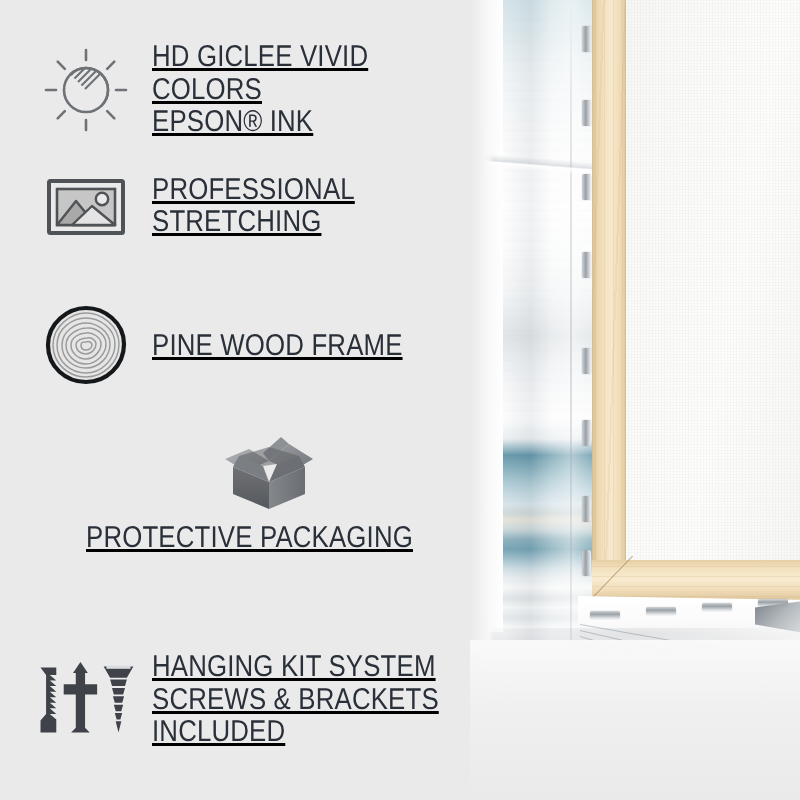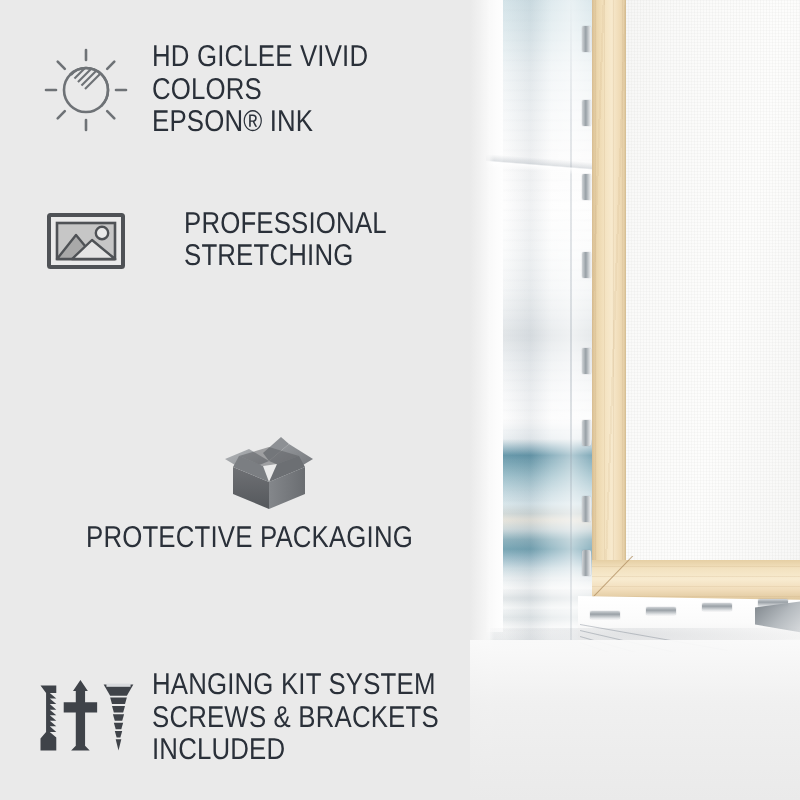--- a/index.html
+++ b/index.html
@@ -30,20 +30,21 @@
     width: 500px;
     height: 800px;
     z-index: 5;
   }
   .feature-row {
     position: absolute;
     left: 34px;
     display: flex;
     align-items: center;
     width: 470px;
+    text-decoration: underline;
   }
   .feature-icon {
     width: 104px;
     min-width: 104px;
     height: 104px;
     display: flex;
     align-items: center;
     justify-content: center;
   }
   .feature-text {
@@ -55,25 +56,25 @@
     font-weight: 400;
     letter-spacing: 0.2px;
     transform: scaleX(0.86);
     transform-origin: left center;
     white-space: pre-line;
     text-rendering: geometricPrecision;
   }
 
   
   .row-0 { top: 38px; }
-  .row-1 { top: 188px; gap: 32px; }
+  .row-1 { top: 154px; }
   .row-2 { top: 294px; }
   .row-3 { top: 418px; flex-direction: column; }
   .row-4 { top: 542px; }
-  .row-5 { top: 666px; }
+  .row-5 { top: 648px; }
 
   
   .product-photo {
     position: absolute;
     left: 470px;
     top: 0;
     width: 330px;
     height: 800px;
     z-index: 3;
     overflow: hidden;
@@ -507,20 +508,38 @@
           <rect x="11" y="23" width="74" height="52" rx="1.5" fill="#eaeaea" stroke="#4f5256" stroke-width="4"></rect>
           <rect x="19" y="31" width="58" height="36" fill="#c6c6c6" stroke="#4f5256" stroke-width="2.6"></rect>
           <circle cx="64" cy="41" r="6.2" fill="#eaeaea" stroke="#4f5256" stroke-width="2.4"></circle>
           <path d="M19 67 L 38 43 L 52 60 L 58 53 L 77 67 Z" fill="#a9a9a9" stroke="#4f5256" stroke-width="2.4" stroke-linejoin="round"></path>
           <path d="M34 67 L 54 48 L 77 67 Z" fill="#e4e4e4" stroke="#4f5256" stroke-width="2.4" stroke-linejoin="round"></path>
         </svg>
       </div>
       <div class="feature-text">PROFESSIONAL STRETCHING</div>
     </div>
 
+    <div class="feature-row row-2">
+      <div class="feature-icon">
+        <svg width="96" height="96" viewBox="0 0 96 96" aria-hidden="true">
+          <path d="M48 10 C 66 10 86 24 86 46 C 86 68 68 84 48 84
+                   C 28 84 10 69 10 47 C 10 25 30 10 48 10 Z" fill="#e6e6e6" stroke="#15181b" stroke-width="4.2" stroke-linejoin="round"></path>
+          <g fill="none" stroke="#9b9b9b" stroke-width="1.5">
+            <path d="M48 15 C 63 15 81 27 81 46 C 81 65 65 79 48 79 C 31 79 15 66 15 47 C 15 28 33 15 48 15 Z"></path>
+            <path d="M48 20 C 61 20 77 30 77 46 C 77 62 63 75 48 75 C 33 75 19 64 19 47 C 19 30 35 20 48 20 Z"></path>
+            <path d="M48 25 C 58 25 72 33 72 46 C 72 59 61 70 48 70 C 35 70 24 61 24 47 C 24 33 38 25 48 25 Z"></path>
+            <path d="M49 30 C 57 29 68 36 68 46 C 68 56 58 66 48 66 C 38 66 28 58 28 47 C 28 36 41 30 49 30 Z"></path>
+            <path d="M48 35 C 54 34 63 39 63 46 C 63 53 56 61 48 61 C 40 61 33 55 33 47 C 33 39 42 35 48 35 Z"></path>
+            <path d="M49 40 C 53 39 58 42 58 46 C 58 50 54 56 48 56 C 42 56 38 52 38 47 C 38 42 45 40 49 40 Z"></path>
+            <path d="M48 44 C 51 43 54 44 54 47 C 54 50 51 52 48 52 C 45 52 43 50 43 47 C 43 44 45 44 48 44 Z"></path>
+          </g>
+        </svg>
+      </div>
+      <div class="feature-text">PINE WOOD FRAME</div>
+    </div>
 
     <div class="feature-row row-3">
       <div class="feature-icon">
         <svg width="100" height="96" viewBox="0 0 100 96" aria-hidden="true">
           <defs>
             <linearGradient id="boxFrontG" x1="0" y1="0" x2="0" y2="1">
               <stop offset="0%" stop-color="#6f7175"></stop>
               <stop offset="100%" stop-color="#55585c"></stop>
             </linearGradient>
             <linearGradient id="boxSideG" x1="0" y1="0" x2="1" y2="0">

